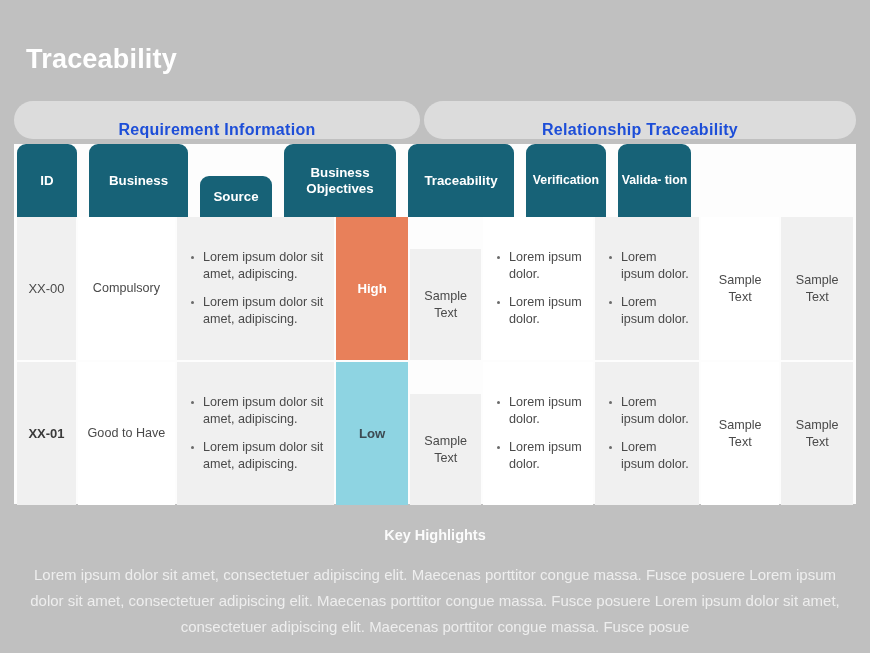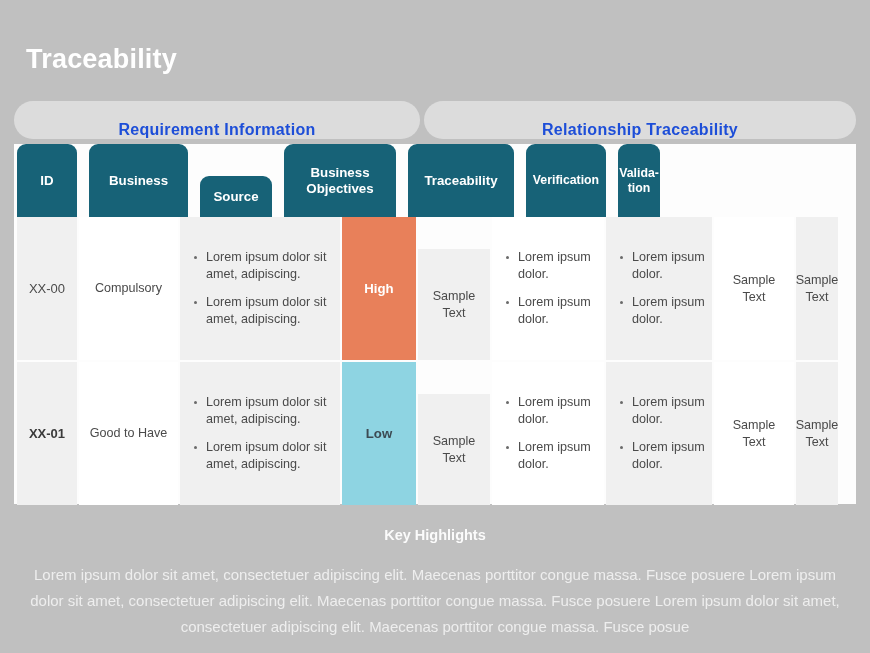--- a/index.html
+++ b/index.html
@@ -145,21 +145,21 @@
 
   
   .c-id     { width: 60px; }
   .c-cat    { width: 99px; }
   .c-req    { width: 160px; }
   .c-prio   { width: 74px; }
   .c-src    { width: 72px; margin-top: 32px; }
   .c-bobj   { width: 112px; }
   .c-deliv  { width: 106px; }
   .c-verif  { width: 80px; }
-  .c-valid  { width: 42px; }
+  .c-valid  { width: 73px; }
 
   
   .kh-title {
     position: absolute;
     left: 0;
     right: 0;
     top: 527px;
     text-align: center;
     font-size: 14.5px;
     font-weight: bold;

